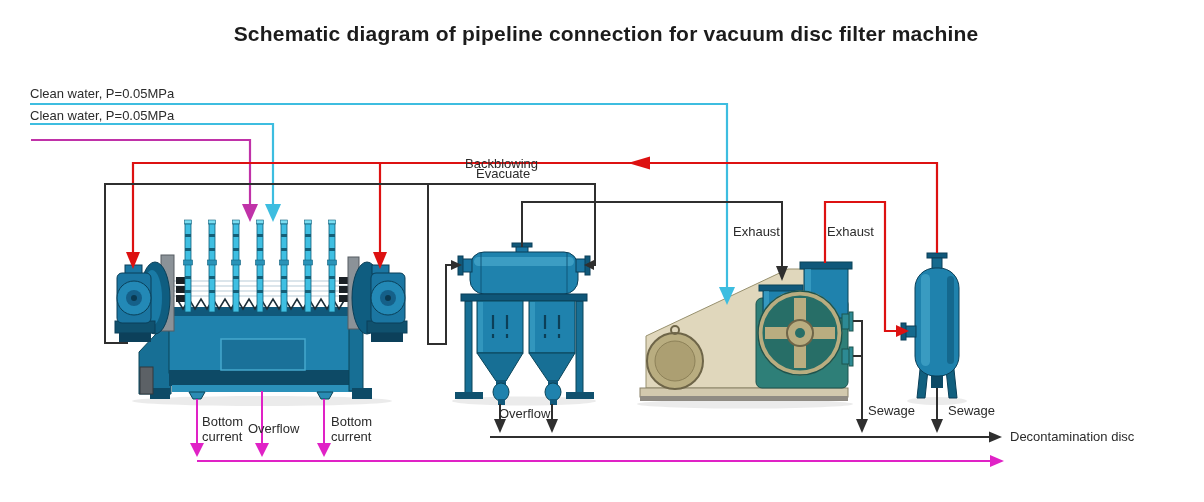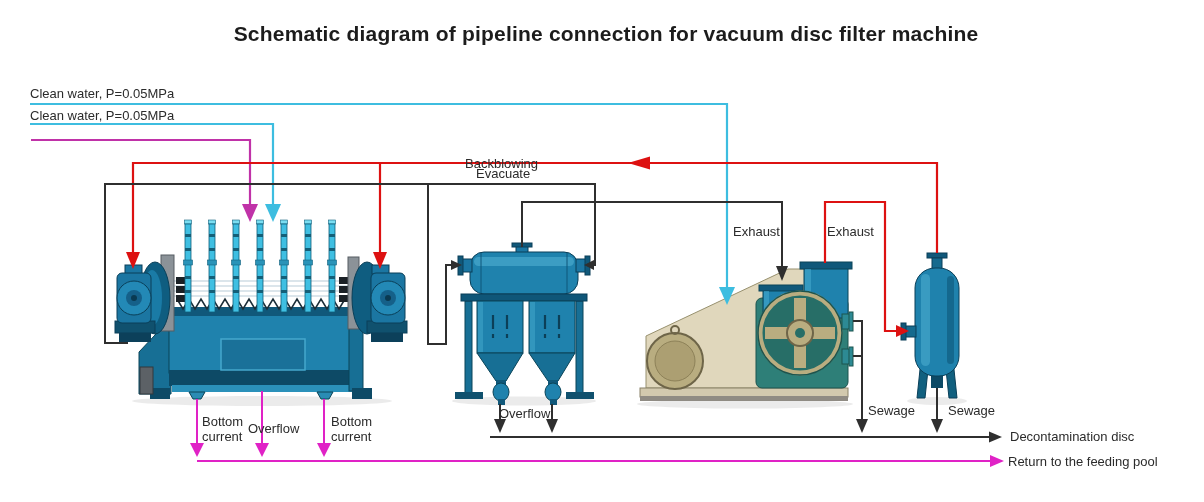--- a/index.html
+++ b/index.html
@@ -250,14 +250,13 @@
   <div class="lbl" style="left:827px;top:224px">Exhaust</div>
 
   <div class="lbl wrap" style="left:202px;top:414px">Bottom current</div>
   <div class="lbl" style="left:248px;top:421px">Overflow</div>
   <div class="lbl wrap" style="left:331px;top:414px">Bottom current</div>
 
   <div class="lbl" style="left:499px;top:406px">Overflow</div>
   <div class="lbl" style="left:868px;top:403px">Sewage</div>
   <div class="lbl" style="left:948px;top:403px">Sewage</div>
   <div class="lbl" style="left:1010px;top:429px">Decontamination disc</div>
-  <div class="lbl" style="left:1008px;top:454px">Return to the feeding pool</div>
 </div>
 
 </body></html>

